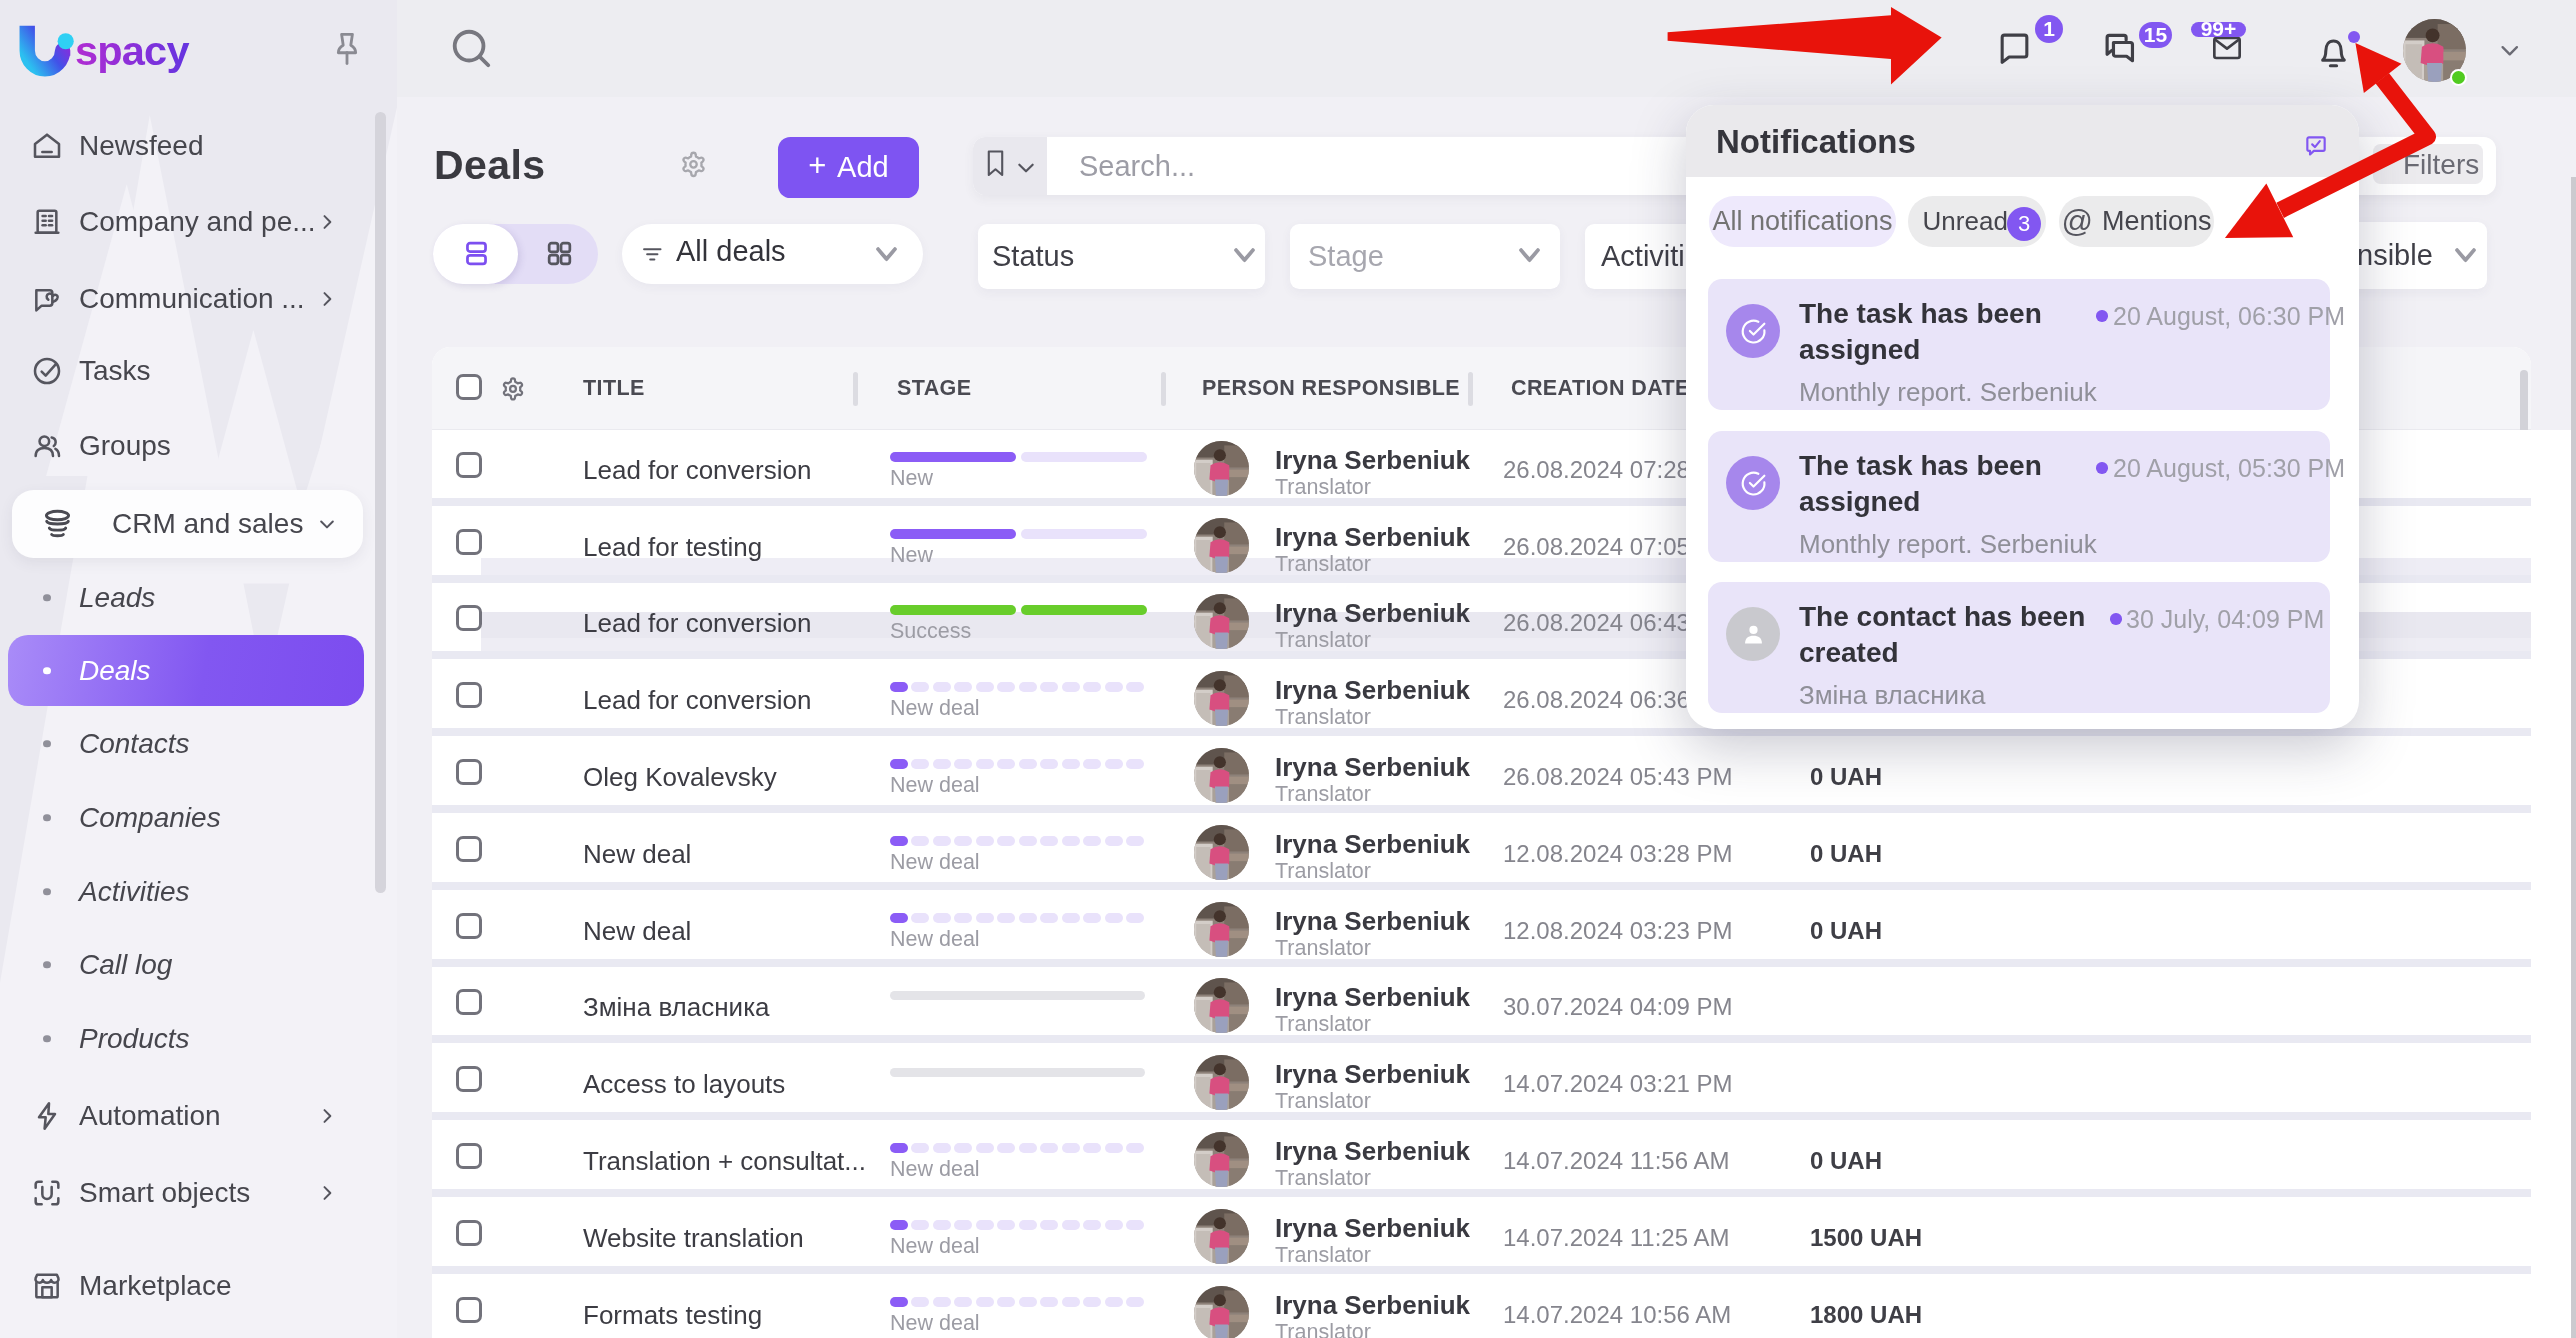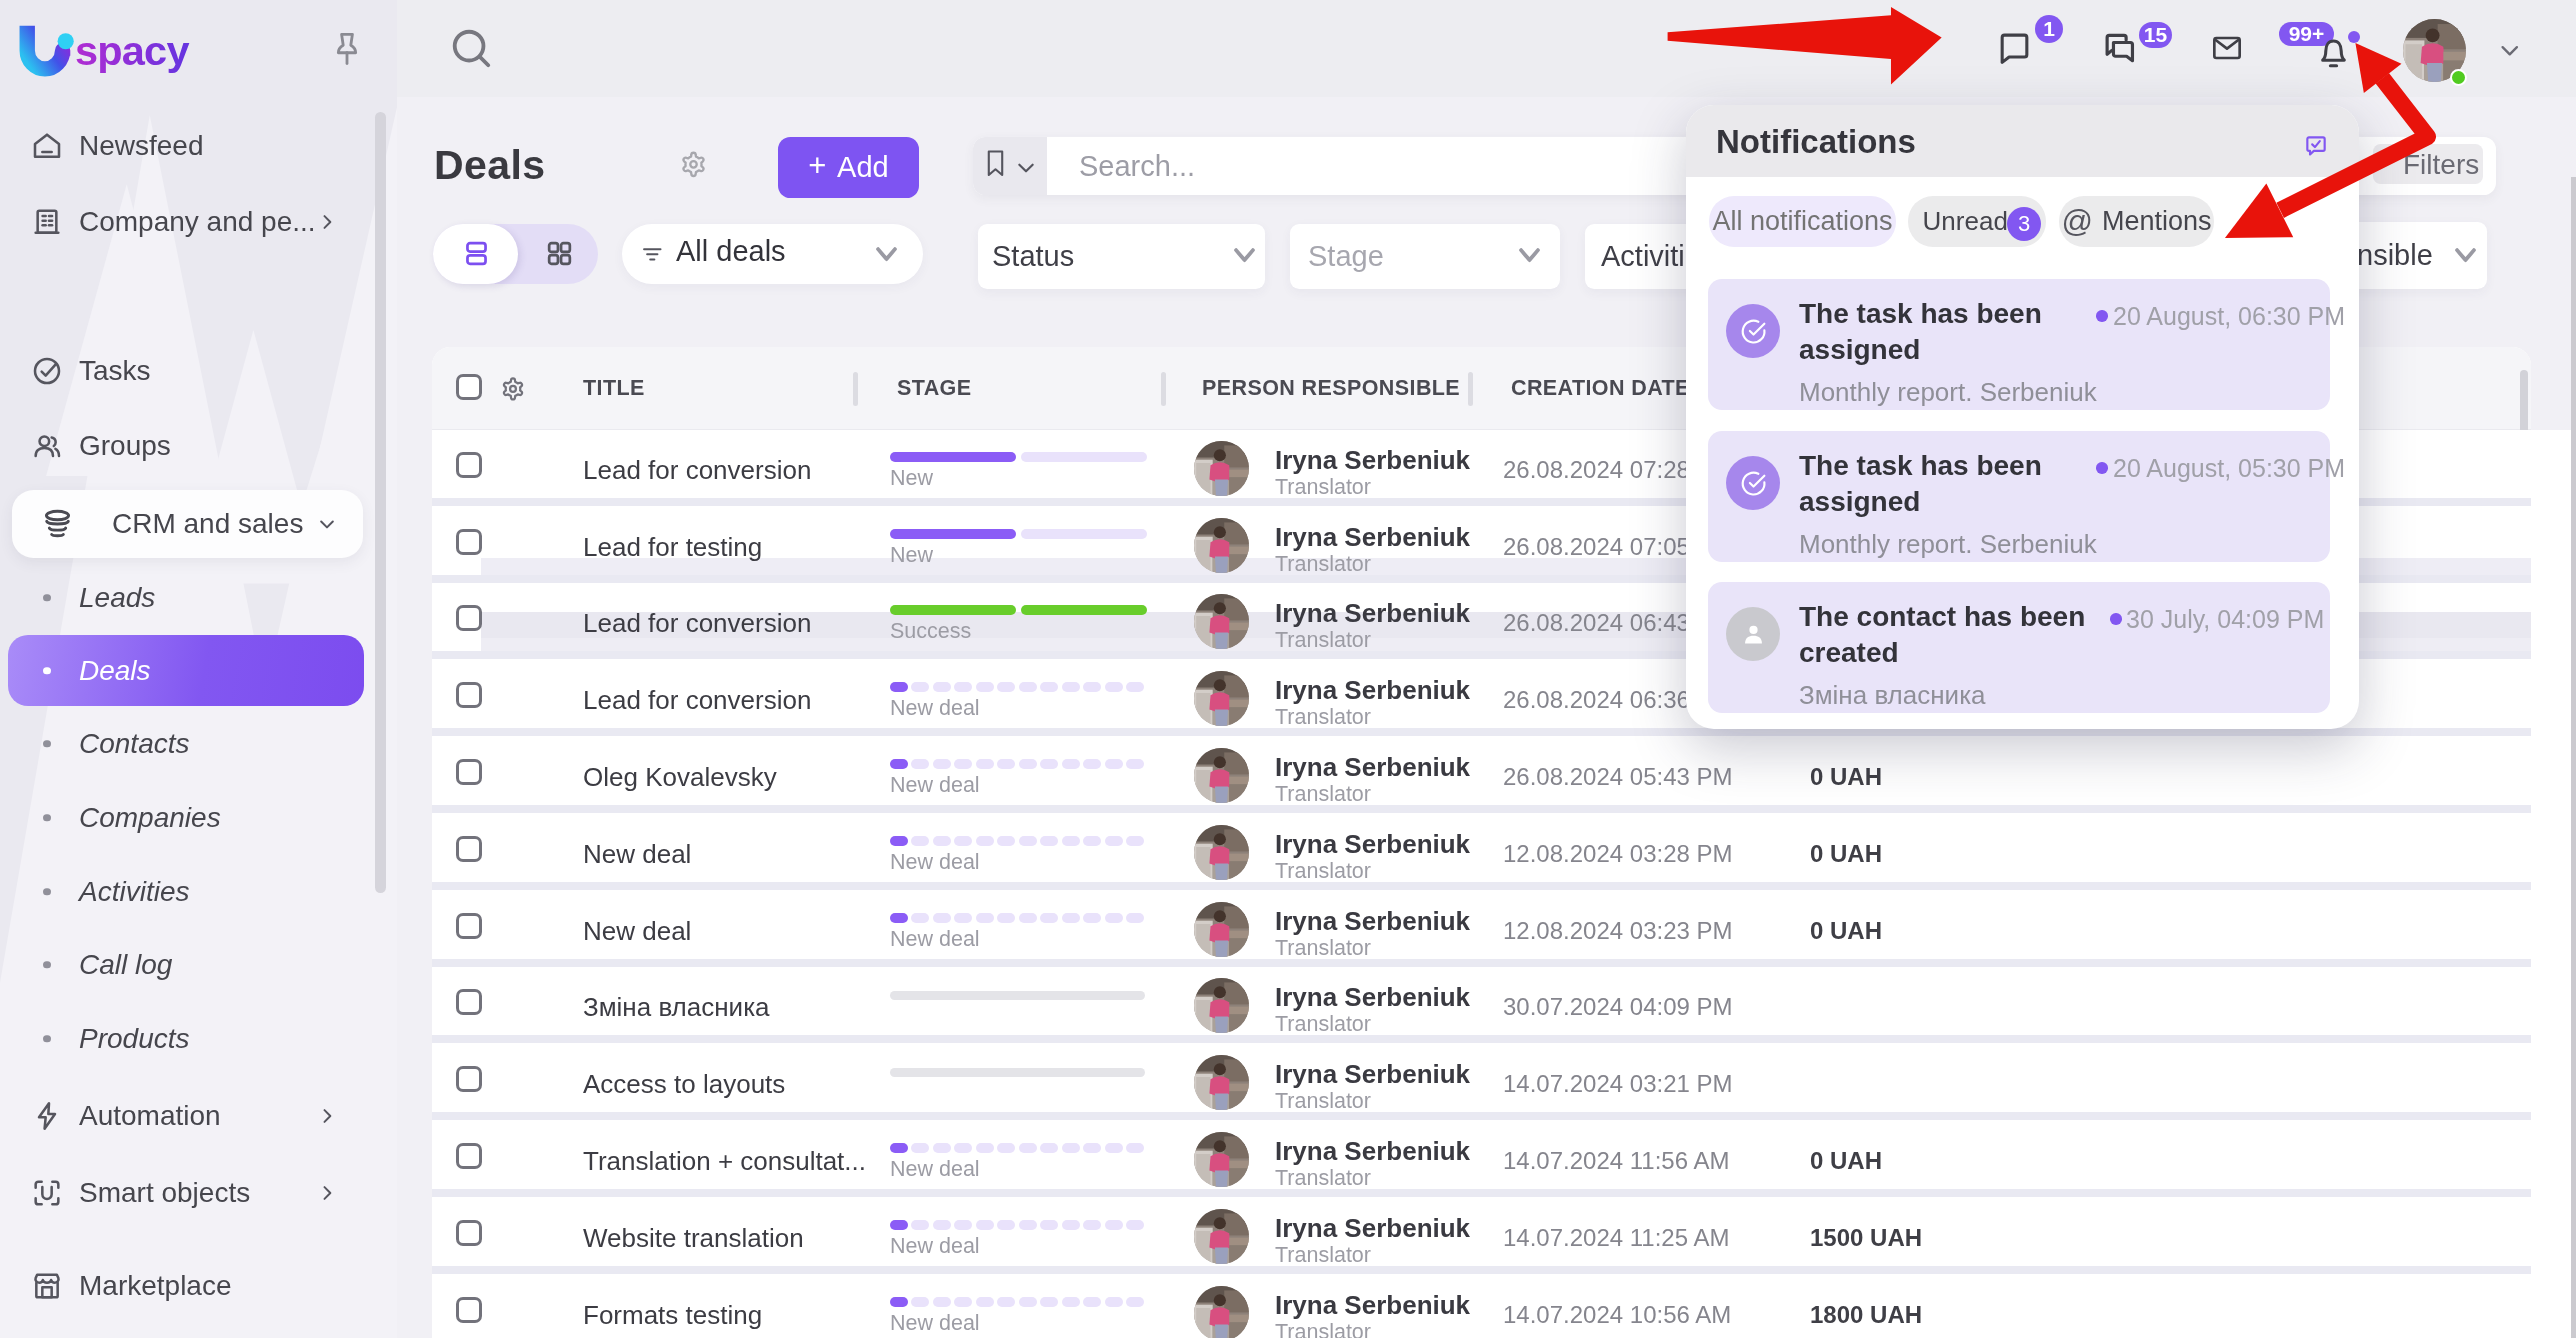--- a/index.html
+++ b/index.html
@@ -101,20 +101,30 @@
         <line x1="8.7" y1="11" x2="11" y2="11"></line>
         <line x1="13.5" y1="11" x2="15.8" y2="11"></line>
         <line x1="8.7" y1="14.5" x2="11" y2="14.5"></line>
         <line x1="13.5" y1="14.5" x2="15.8" y2="14.5"></line>
       </svg>
       <span class="lbl">Company and pe...</span>
     <svg class="chev" viewBox="0 0 24 24">
         <path d="M9 5 L16 12 L9 19" fill="none" stroke="#55555e" stroke-width="2.4" stroke-linecap="round" stroke-linejoin="round"></path>
       </svg>
     </div>
+  <div class="sitem" style="top:271px;">
+      <svg class="ico" viewBox="0 0 24 24" fill="none" stroke="#55555e" stroke-width="1.9" stroke-linecap="round" stroke-linejoin="round">
+        <path d="M4 5.5 L14 5.5 A 2 2 0 0 1 16 7.5 L16 15 A 2 2 0 0 1 14 17 L8 17 L4 20.5 Z"></path>
+        <path d="M13 12.5 C11 11 11.5 8.5 13.5 8 C15 7.6 16 8.6 16.5 9.6 C17.5 8.6 19 8.6 19.8 9.8 C20.6 11 19.5 13 16.5 14.2"></path>
+      </svg>
+      <span class="lbl">Communication ...</span>
+    <svg class="chev" viewBox="0 0 24 24">
+        <path d="M9 5 L16 12 L9 19" fill="none" stroke="#55555e" stroke-width="2.4" stroke-linecap="round" stroke-linejoin="round"></path>
+      </svg>
+    </div>
   <div class="sitem" style="top:343px;">
       <svg class="ico" viewBox="0 0 24 24" fill="none" stroke="#55555e" stroke-width="1.9" stroke-linecap="round" stroke-linejoin="round">
         <circle cx="12" cy="12" r="9"></circle>
         <path d="M8 12.5 L11 15.5 L19 6.5"></path>
       </svg>
       <span class="lbl">Tasks</span>
     </div>
   <div class="sitem" style="top:418px;">
       <svg class="ico" viewBox="0 0 24 24" fill="none" stroke="#55555e" stroke-width="1.9" stroke-linecap="round" stroke-linejoin="round">
         <circle cx="10" cy="8.5" r="3.6"></circle>
@@ -230,21 +240,21 @@
   <svg class="abs" style="left:1703px;top:29px;" width="38" height="38" viewBox="0 0 24 24" fill="none" stroke="#3f3f46" stroke-width="2" stroke-linecap="round" stroke-linejoin="round">
       <path d="M7.5 13.5 L4.5 16 L4.5 5.3 A 1.3 1.3 0 0 1 5.8 4 L15.2 4 A 1.3 1.3 0 0 1 16.5 5.3 L16.5 7"></path>
       <path d="M8.5 8.5 L19.2 8.5 A 1.3 1.3 0 0 1 20.5 9.8 L20.5 20 L16.8 17.2 L9.8 17.2 A 1.3 1.3 0 0 1 8.5 15.9 Z"></path>
     </svg>
   <div class="badge" style="left:1742px;top:21.5px;width:33px;height:26px;">15</div>
 
   <svg class="abs" style="left:1814px;top:31.5px;" width="32" height="32" viewBox="0 0 24 24" fill="none" stroke="#3f3f46" stroke-width="2" stroke-linecap="round" stroke-linejoin="round">
       <rect x="2.5" y="4.5" width="19" height="15" rx="1.5"></rect>
       <path d="M3.5 6 L12 12.5 L20.5 6"></path>
     </svg>
-  <div class="badge" style="left:1882px;top:21.5px;width:55px;height:24px;">99+</div>
+  <div class="badge" style="left:1794px;top:21.5px;width:55px;height:15px;">99+</div>
 
   <svg class="abs" style="left:1918px;top:34px;" width="37" height="37" viewBox="0 0 24 24" fill="none" stroke="#3f3f46" stroke-width="2" stroke-linecap="round" stroke-linejoin="round">
       <path d="M5 17 C6.5 15.5 7 13.5 7 11 C7 7 9 4.5 12 4.5 C15 4.5 17 7 17 11 C17 13.5 17.5 15.5 19 17 Z"></path>
       <line x1="10" y1="20.6" x2="14" y2="20.6"></line>
     </svg>
   <div class="abs" style="left:1951px;top:31px;width:12.3px;height:12.3px;border-radius:50%;background:#8257f1;"></div>
 
   <div class="avatar" style="left:2006px;top:19px;width:63px;height:63px;"><svg width="63" height="63" viewBox="0 0 100 100">
         <use href="#avatarart"></use>
       </svg></div>

